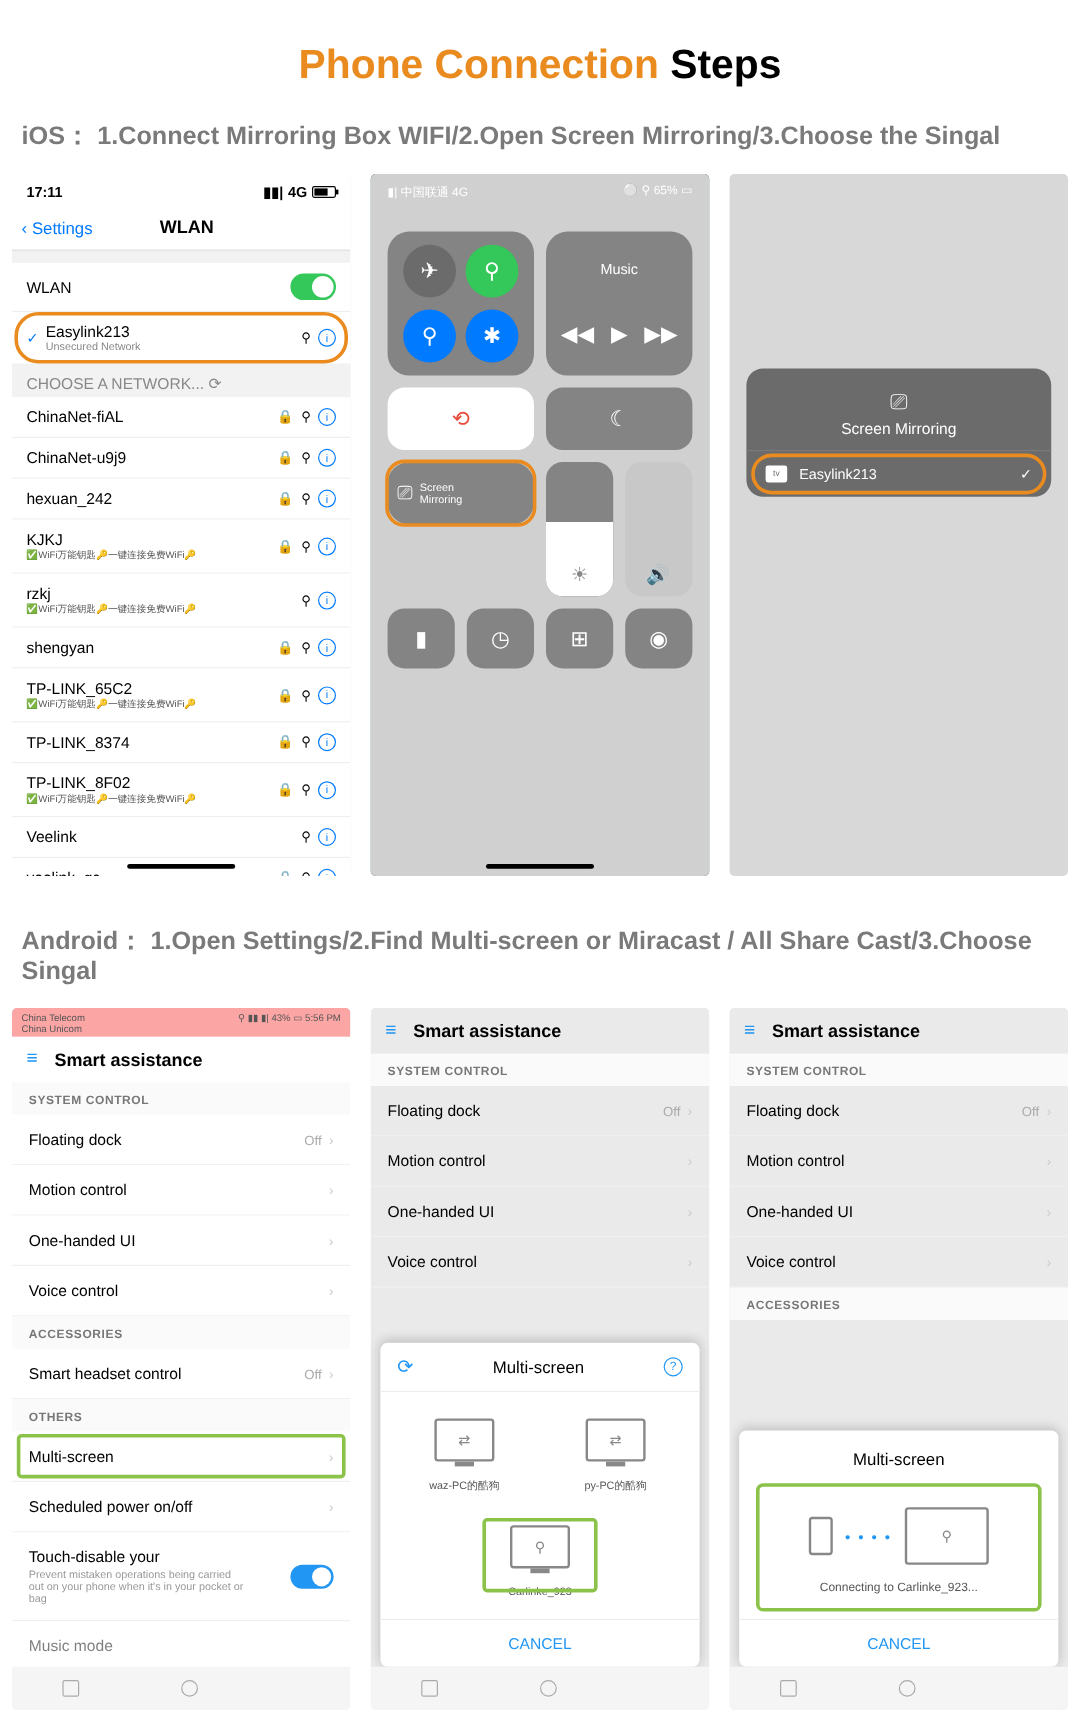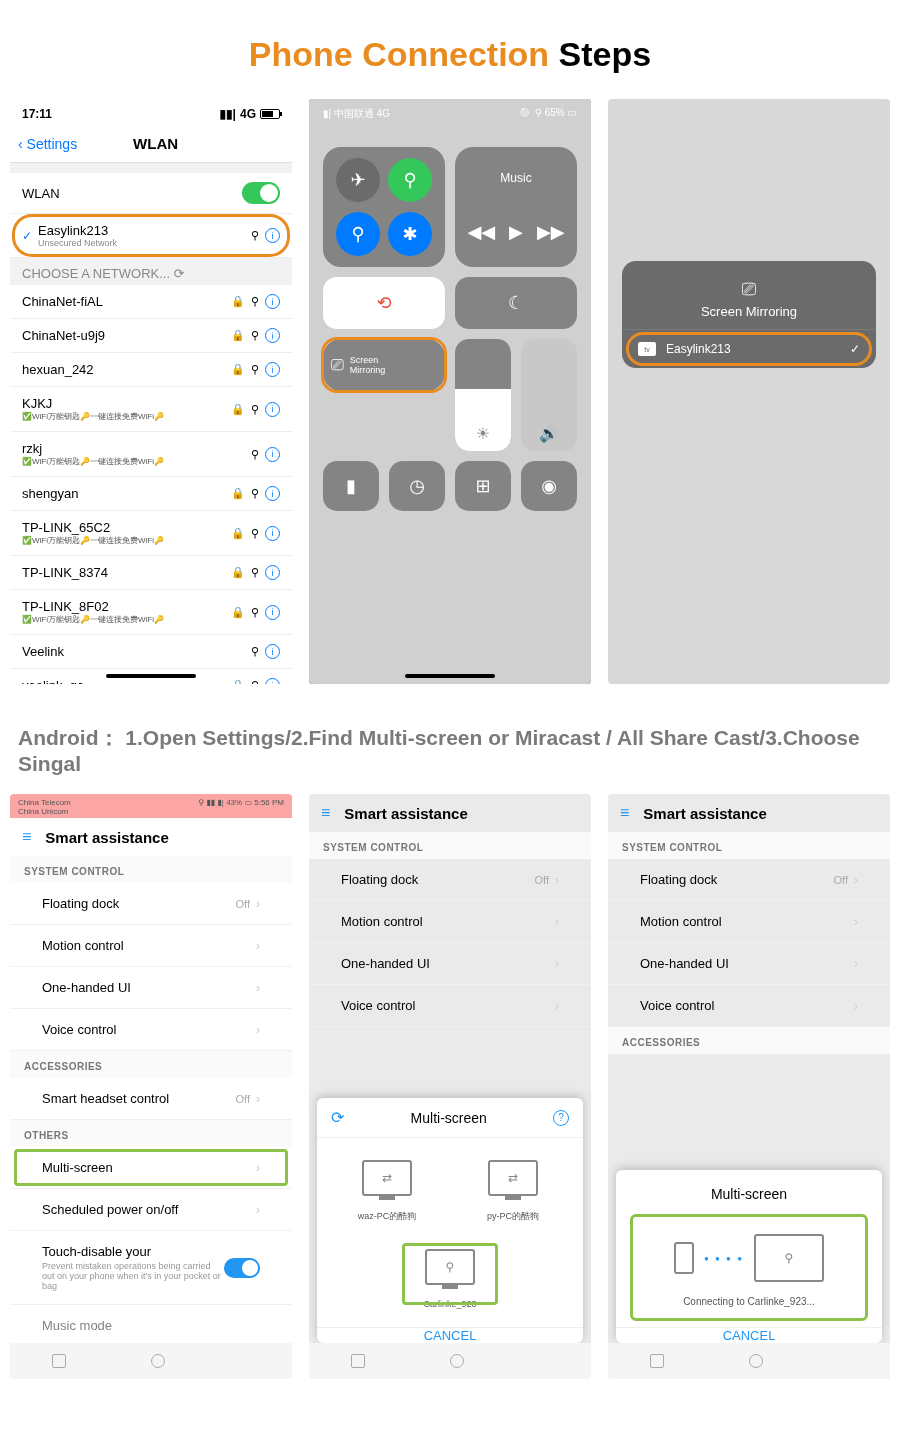--- a/index.html
+++ b/index.html
@@ -55,21 +55,21 @@
 .sm-icon-top{text-align:center;font-size:18px;margin-bottom:4px}
 .sm-item{display:flex;align-items:center;padding:12px 16px;border-top:1px solid #7a7a7a;position:relative}
 .sm-item .tv{width:18px;height:14px;background:#fff;border-radius:2px;margin-right:10px;display:flex;align-items:center;justify-content:center;color:#6b6b6b;font-size:7px}
 .sm-stop{text-align:center;padding:16px;border-top:1px solid #7a7a7a;margin-top:120px;font-size:13px}
 
 .and-status{display:flex;justify-content:space-between;padding:4px 8px 2px;font-size:8px;color:#555;background:#fca5a5}
 .and-nav{display:flex;align-items:center;padding:10px 12px;background:#fff;gap:14px}
 .ham{color:#2196f3;font-size:16px}
 .and-title{font-weight:600;font-size:15px}
 .and-sect{font-size:10px;color:#777;padding:10px 14px 6px;font-weight:600;letter-spacing:0.5px;background:#fafafa}
-.and-item{display:flex;align-items:center;justify-content:space-between;padding:13px 32px;background:#fff;border-bottom:1px solid #f0f0f0;font-size:13px}
+.and-item{display:flex;align-items:center;justify-content:space-between;padding:13px 14px;background:#fff;border-bottom:1px solid #f0f0f0;font-size:13px}
 .and-item .val{color:#aaa;font-size:11px}
 .and-item .chev{color:#ccc;font-size:12px;margin-left:6px}
 .and-item .desc{font-size:9px;color:#999;margin-top:2px;max-width:180px}
 .toggle-blue{width:36px;height:20px;background:#2196f3;border-radius:10px;position:relative}
 .toggle-blue::after{content:"";position:absolute;right:2px;top:2px;width:16px;height:16px;background:#fff;border-radius:50%}
 .hl-green{border:3px solid #8bc34a;border-radius:4px;position:absolute;pointer-events:none}
 .and-navbar{position:absolute;bottom:0;left:0;right:0;height:36px;display:flex;justify-content:space-around;align-items:center;background:#f5f5f5;color:#888;font-size:14px}
 .and-navbar span{width:14px;height:14px;border:1.5px solid #aaa}
 .sq{border-radius:2px}
 .ci{border-radius:50%}
@@ -77,34 +77,35 @@
 
 .modal{position:absolute;bottom:36px;left:8px;right:8px;background:#fff;border-radius:6px;box-shadow:0 -2px 10px rgba(0,0,0,0.2)}
 .modal-head{display:flex;align-items:center;justify-content:space-between;padding:10px 14px;border-bottom:1px solid #eee}
 .modal-head .ref{color:#2196f3;font-size:16px}
 .modal-head .q{color:#2196f3;width:16px;height:16px;border:1.5px solid #2196f3;border-radius:50%;display:flex;align-items:center;justify-content:center;font-size:10px}
 .modal-title{font-size:14px;font-weight:500}
 .modal-body{padding:12px;display:flex;gap:10px;justify-content:space-around;flex-wrap:wrap}
 .dev{text-align:center;font-size:9px;color:#555;padding:6px;flex:0 0 45%}
 .dev-scr{width:50px;height:36px;border:2px solid #888;border-radius:3px;margin:0 auto 2px;position:relative;display:flex;align-items:center;justify-content:center;font-size:12px;color:#888}
 .dev-scr::after{content:"";position:absolute;bottom:-6px;left:50%;transform:translateX(-50%);width:16px;height:4px;background:#888}
-.modal-cancel{text-align:center;color:#2196f3;font-size:13px;font-weight:500;border-top:1px solid #eee}
+.modal-cancel{text-align:center;padding:12px;color:#2196f3;font-size:13px;font-weight:500;border-top:1px solid #eee}
 .modal2{position:absolute;bottom:36px;left:8px;right:8px;background:#fff;border-radius:6px;box-shadow:0 -2px 10px rgba(0,0,0,0.2);padding-top:10px}
 .conn-vis{display:flex;align-items:center;justify-content:center;gap:10px;padding:14px}
 .conn-ph{width:20px;height:32px;border:2px solid #888;border-radius:3px}
 .conn-tv{width:70px;height:48px;border:2px solid #888;border-radius:3px;display:flex;align-items:center;justify-content:center;color:#888}
 .conn-dots{color:#2196f3;letter-spacing:2px;font-size:8px}
 .conn-txt{text-align:center;font-size:10px;color:#555;padding:0 10px 8px}
 </style>
 </head>
 <body>
 
 <div class="page">
 <div class="title"><span class="orange">Phone Connection</span><span> Steps</span></div>
 
+<div class="subtitle">iOS： 1.Connect Mirroring Box WIFI/2.Open Screen Mirroring/3.Choose the Singal</div>
 
 <div class="row">
 
 <div class="phone" style="background:#f2f2f2">
 <div class="ios-status">
   <span>17:11</span>
   <span class="right">
             <span>▮▮|</span>
             <span>4G</span>
             <span class="batt">

